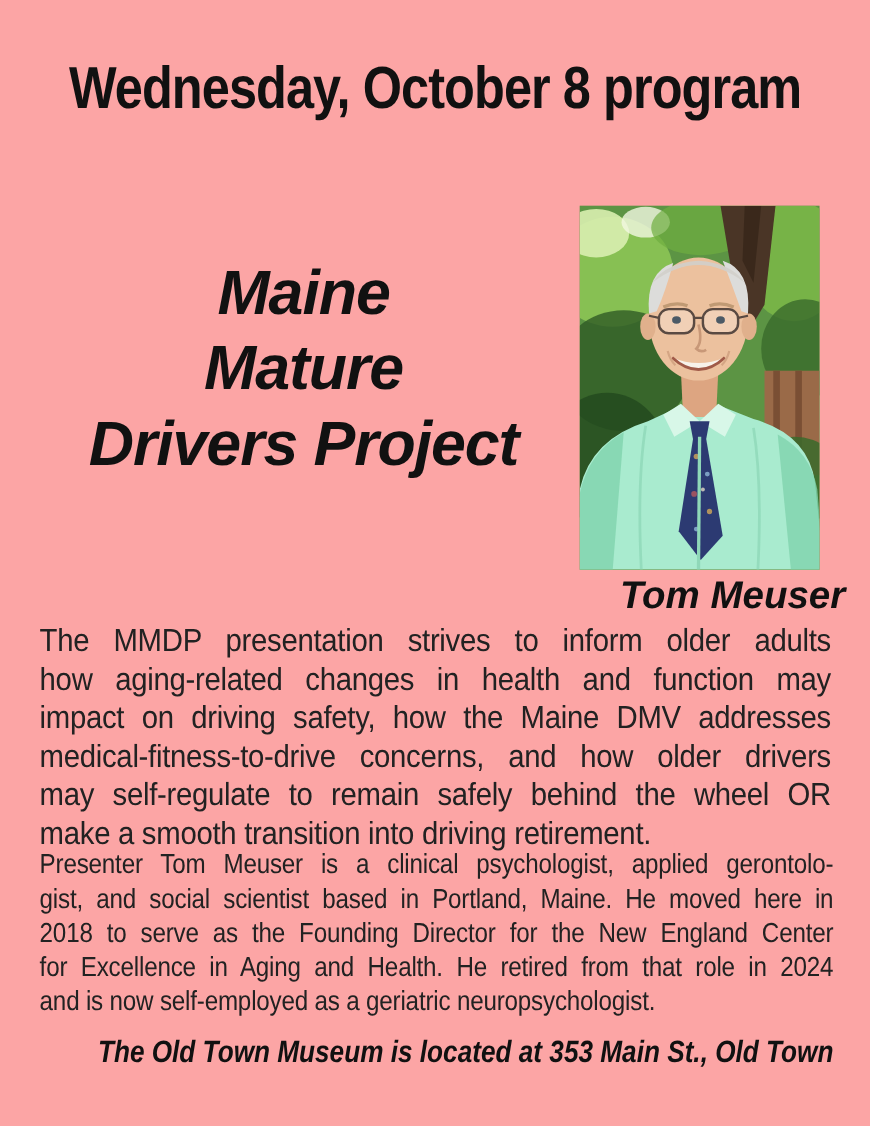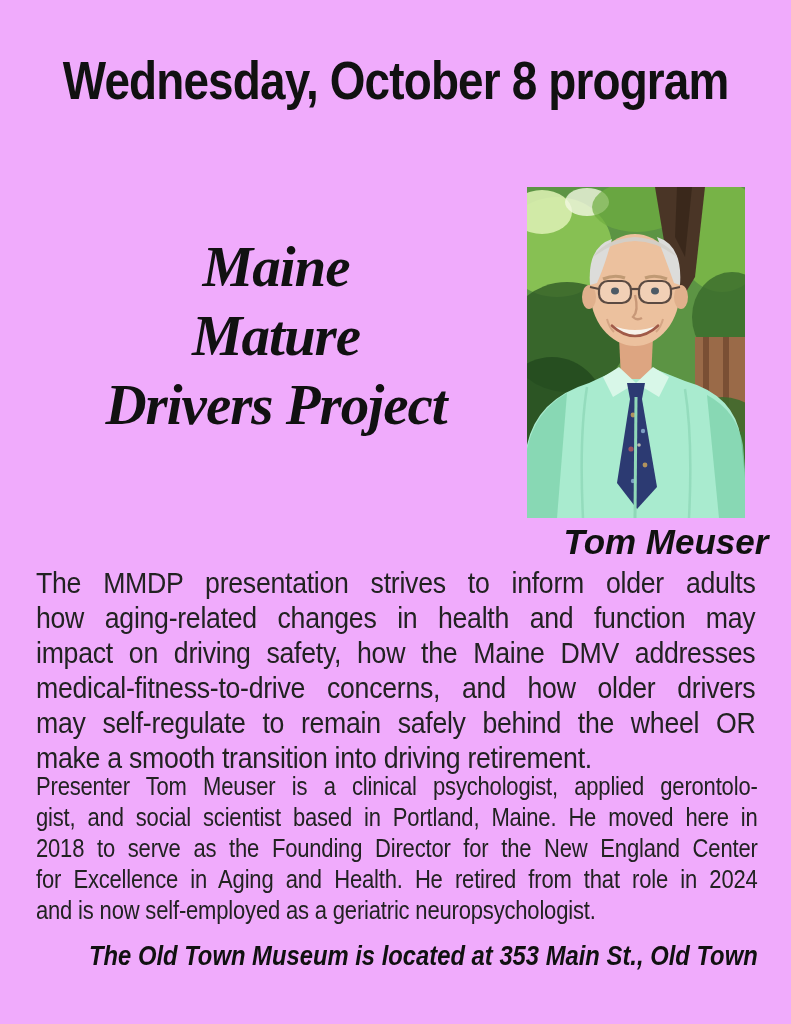--- a/index.html
+++ b/index.html
@@ -1,19 +1,19 @@
 <!DOCTYPE html>
 <html><head>
 <meta charset="utf-8">
 <style>
   html,body{margin:0;padding:0;background:#e8e8e8;}
   .page{
     position:relative;
     width:791px;height:1024px;
-    background:#f0abfc;
+    background:#fca5a5;
     font-family:"Liberation Sans", sans-serif;
     color:#1c1c1c;
     overflow:hidden;
     margin:0 auto;
   }
   
   .flyer-header{
     position:absolute;top:50px;left:0;width:791px;
     text-align:center;font-weight:bold;color:#111;
   }
@@ -21,21 +21,21 @@
     display:block;font-size:54px;line-height:60px;letter-spacing:-1px;
   }
   .squeeze{
     display:inline-block;transform:scaleX(0.85);transform-origin:50% 50%;
     white-space:nowrap;
   }
   
   .title-block{
     position:absolute;left:28px;top:232px;width:496px;
     text-align:center;font-weight:bold;font-style:italic;color:#111;
-    font-size:57px;line-height:69px;letter-spacing:-1px;font-family:Liberation Serif, serif;
+    font-size:57px;line-height:69px;letter-spacing:-1px;
   }
   
   .photo{
     position:absolute;left:527px;top:187px;width:218px;height:331px;
     margin:0;overflow:hidden;background:#5c9444;
   }
   .photo svg{display:block;width:100%;height:100%;}
   .caption{
     position:absolute;left:527px;top:522px;width:218px;
     text-align:center;font-weight:bold;font-style:italic;

